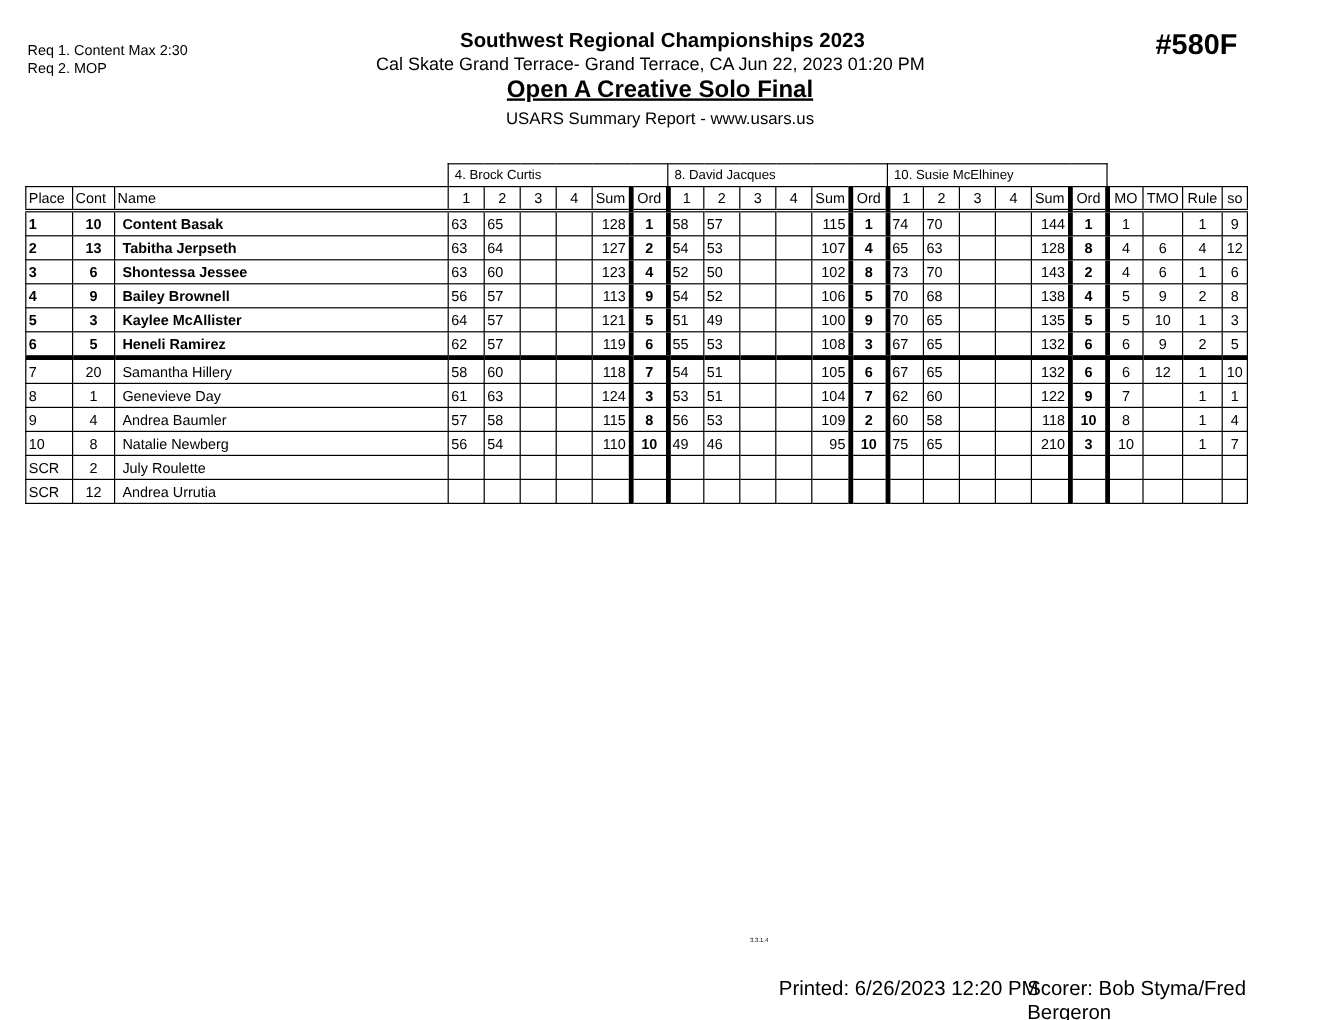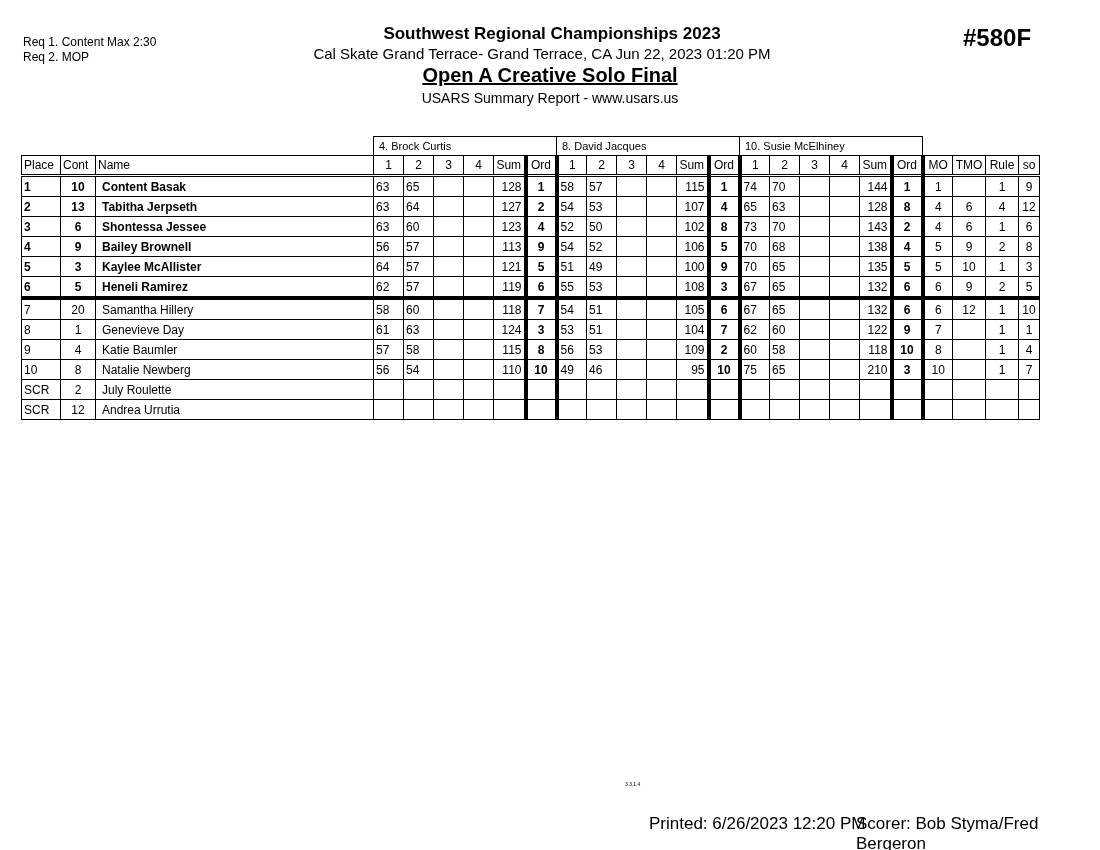--- a/index.html
+++ b/index.html
@@ -321,21 +321,21 @@
         <td class="r">122</td>
         <td class="c b thickL">9</td>
         <td class="c thickL">7</td>
         <td class="c"></td>
         <td class="c">1</td>
         <td class="c">1</td>
       </tr>
       <tr>
         <td class="l">9</td>
         <td class="c">4</td>
-        <td class="l nm">Katie Baumler</td>
+        <td class="l nm">Andrea Baumler</td>
         <td class="l">57</td>
         <td class="l">58</td>
         <td class="l"></td>
         <td class="l"></td>
         <td class="r">115</td>
         <td class="c b thickL">8</td>
         <td class="l thickL">56</td>
         <td class="l">53</td>
         <td class="l"></td>
         <td class="l"></td>

